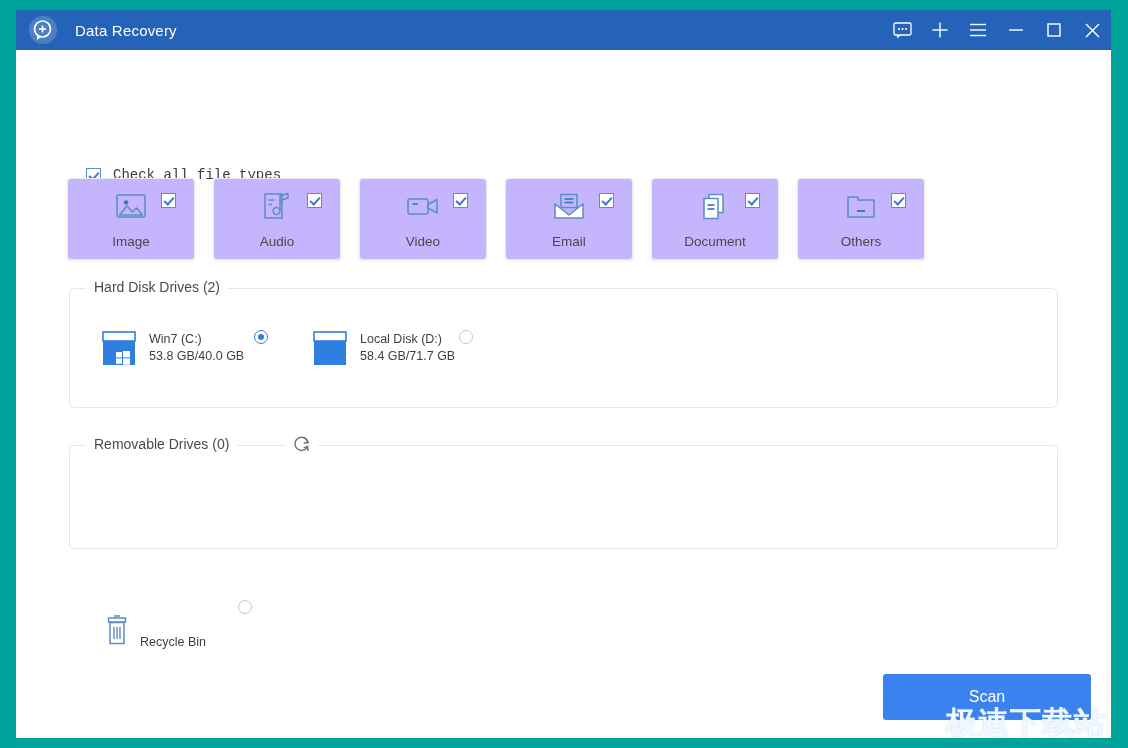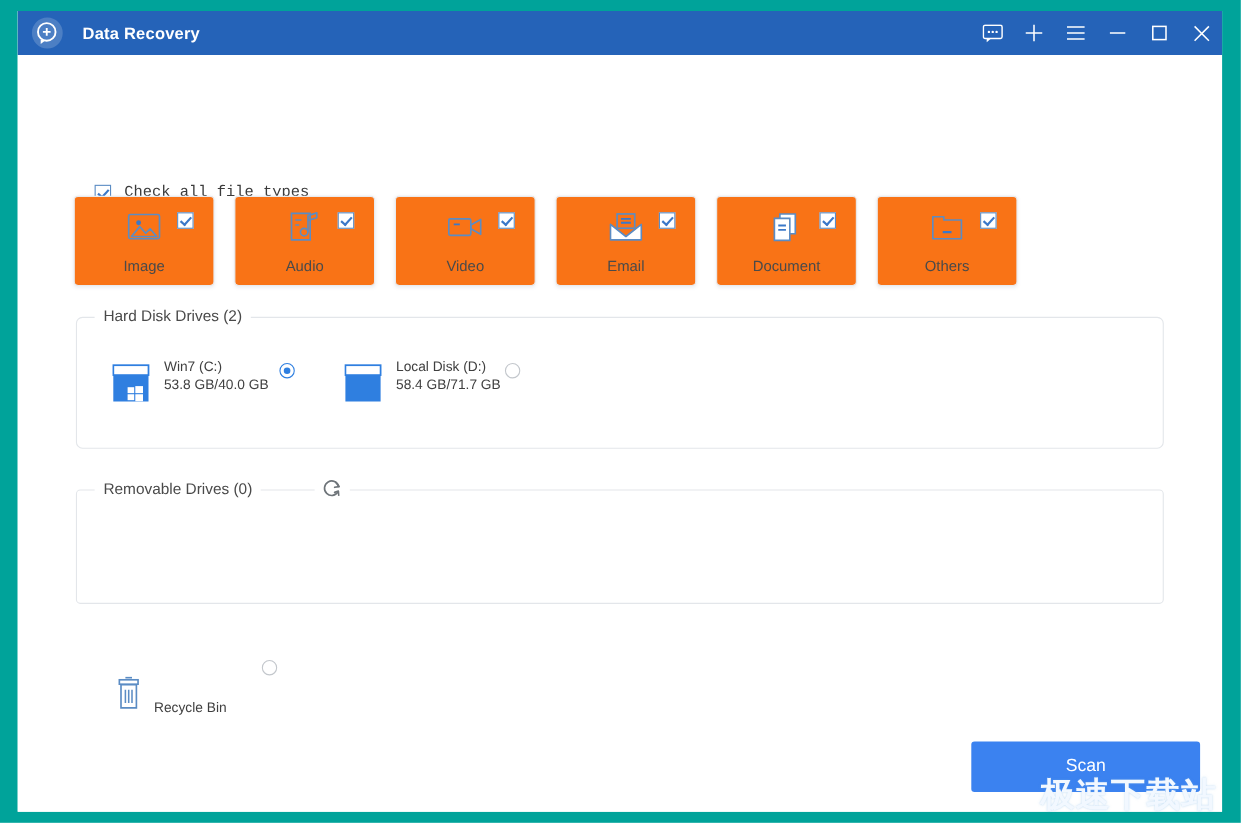--- a/index.html
+++ b/index.html
@@ -29,21 +29,20 @@
   
   #title-bar {
     position: absolute;
     left: 0;
     top: 0;
     width: 1095px;
     height: 40px;
     background: #2563b8;
     display: flex;
     align-items: center;
-    font-weight: bold;
   }
   #app-logo {
     width: 30px;
     height: 30px;
     margin-left: 12px;
     flex: none;
   }
   #app-title {
     margin-left: 17px;
     color: #ffffff;
@@ -128,21 +127,21 @@
     position: absolute;
     left: 51px;
     top: 128px;
     width: 1000px;
     display: flex;
     gap: 18px;
   }
   .ft-card {
     width: 128px;
     height: 82px;
-    background: #f97316;
+    background: #c4b5fd;
     border: 1px solid #e9ebee;
     border-radius: 4px;
     box-shadow: 0 1px 3px rgba(120,130,145,.13);
     position: relative;
     cursor: pointer;
     box-sizing: border-box;
   }
   .ft-icon {
     position: absolute;
     left: 50%;
@@ -207,21 +206,21 @@
     padding: 0 6px;
     cursor: pointer;
     display: flex;
     align-items: center;
   }
 
   
   .drive-item {
     position: absolute;
     display: flex;
-    align-items: flex-start;
+    align-items: center;
     cursor: pointer;
   }
   .drive-icon { flex: none; }
   .drive-text { margin-left: 11px; }
   .drive-name {
     font-size: 12.5px;
     color: #3f3f3f;
     line-height: 17px;
     white-space: nowrap;
   }

